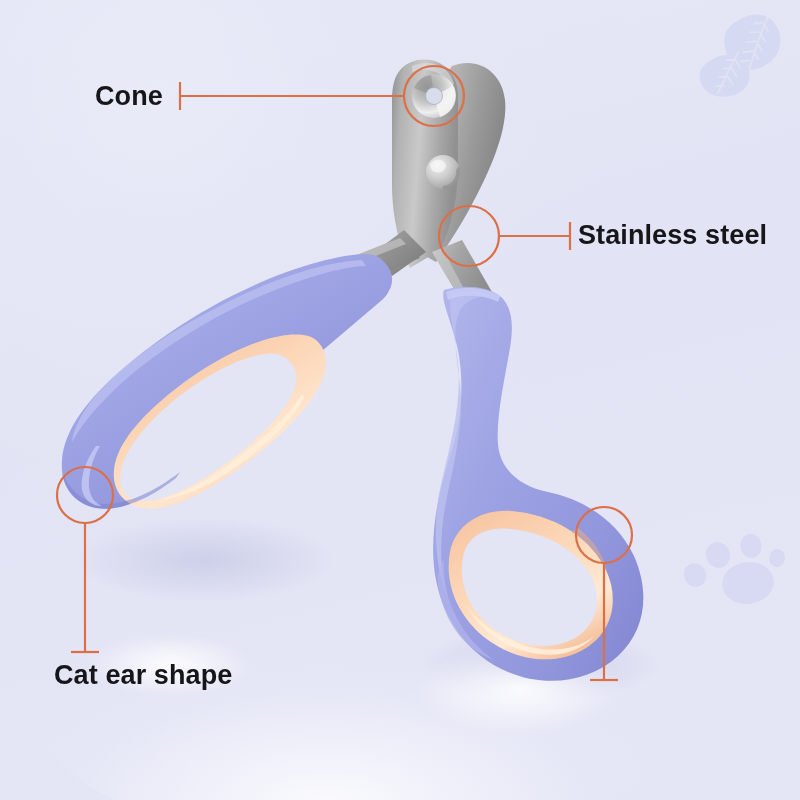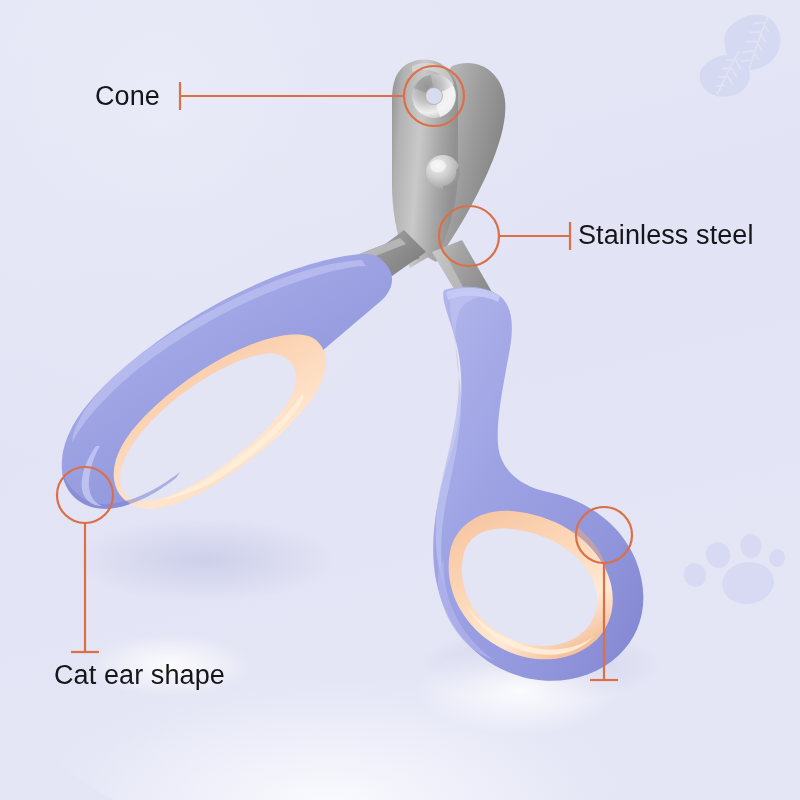--- a/index.html
+++ b/index.html
@@ -21,21 +21,21 @@
     left: 0;
     top: 0;
     width: 800px;
     height: 800px;
   }
   .label {
     position: absolute;
     color: #16161a;
     font-family: "Liberation Sans", sans-serif;
     font-size: 27px;
-    font-weight: 400;
+    font-weight: 700;
     letter-spacing: 0.1px;
     white-space: nowrap;
     line-height: 1;
   }
   #label-cone      { left: 95px;  top: 83px; }
   #label-steel     { left: 578px; top: 222px; }
   #label-catear    { left: 54px;  top: 662px; }
   #label-wrapping  { left: 531px; top: 700px; }
 </style>
 </head>

